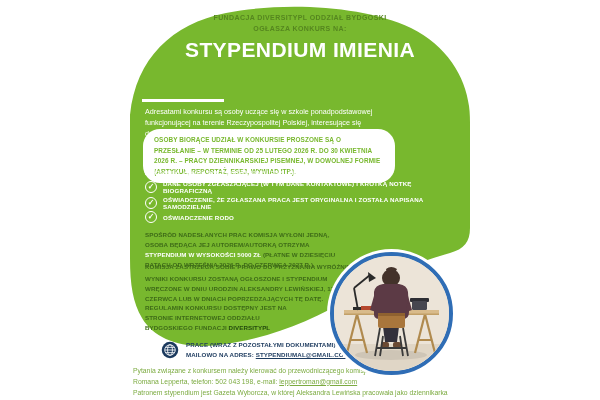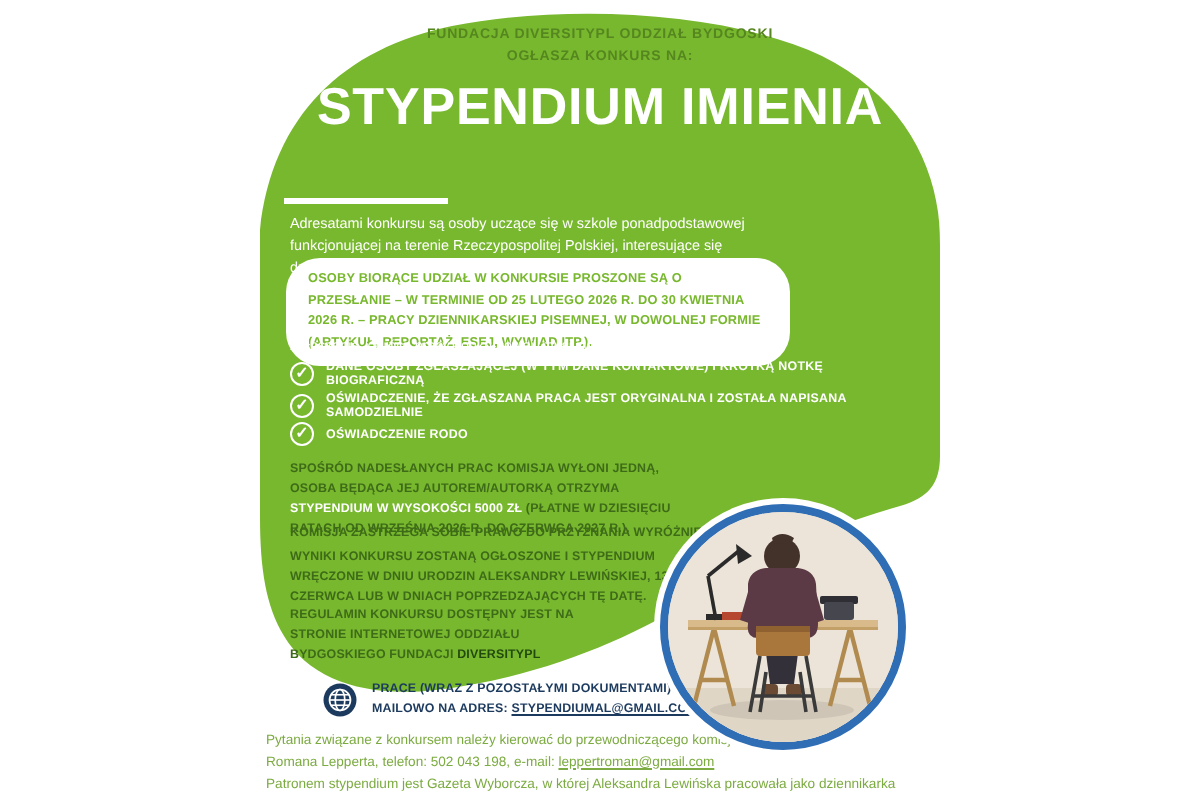--- a/index.html
+++ b/index.html
@@ -10,21 +10,21 @@
   .abs{position:absolute;}
   
   .kicker{
     left:150px;top:12px;width:300px;text-align:center;
     font-size:7px;line-height:1.6;font-weight:700;letter-spacing:.4px;
     color:var(--dark-green);text-transform:uppercase;
   }
   
   .title{
     left:130px;top:36px;width:340px;text-align:center;
-    font-size:26px;line-height:1.32;font-weight:800;letter-spacing:.4px;
+    font-size:21px;line-height:1.32;font-weight:800;letter-spacing:.4px;
     color:#ffffff;text-transform:uppercase;
   }
   .divider{left:142px;top:99px;width:82px;height:3px;background:#ffffff;}
   .intro{
     left:145px;top:107px;width:240px;
     font-size:7.2px;line-height:1.5;color:#ffffff;
   }
   .pill{
     left:143px;top:129px;width:252px;background:#ffffff;border-radius:17px;
     padding:6px 11px;box-sizing:border-box;

